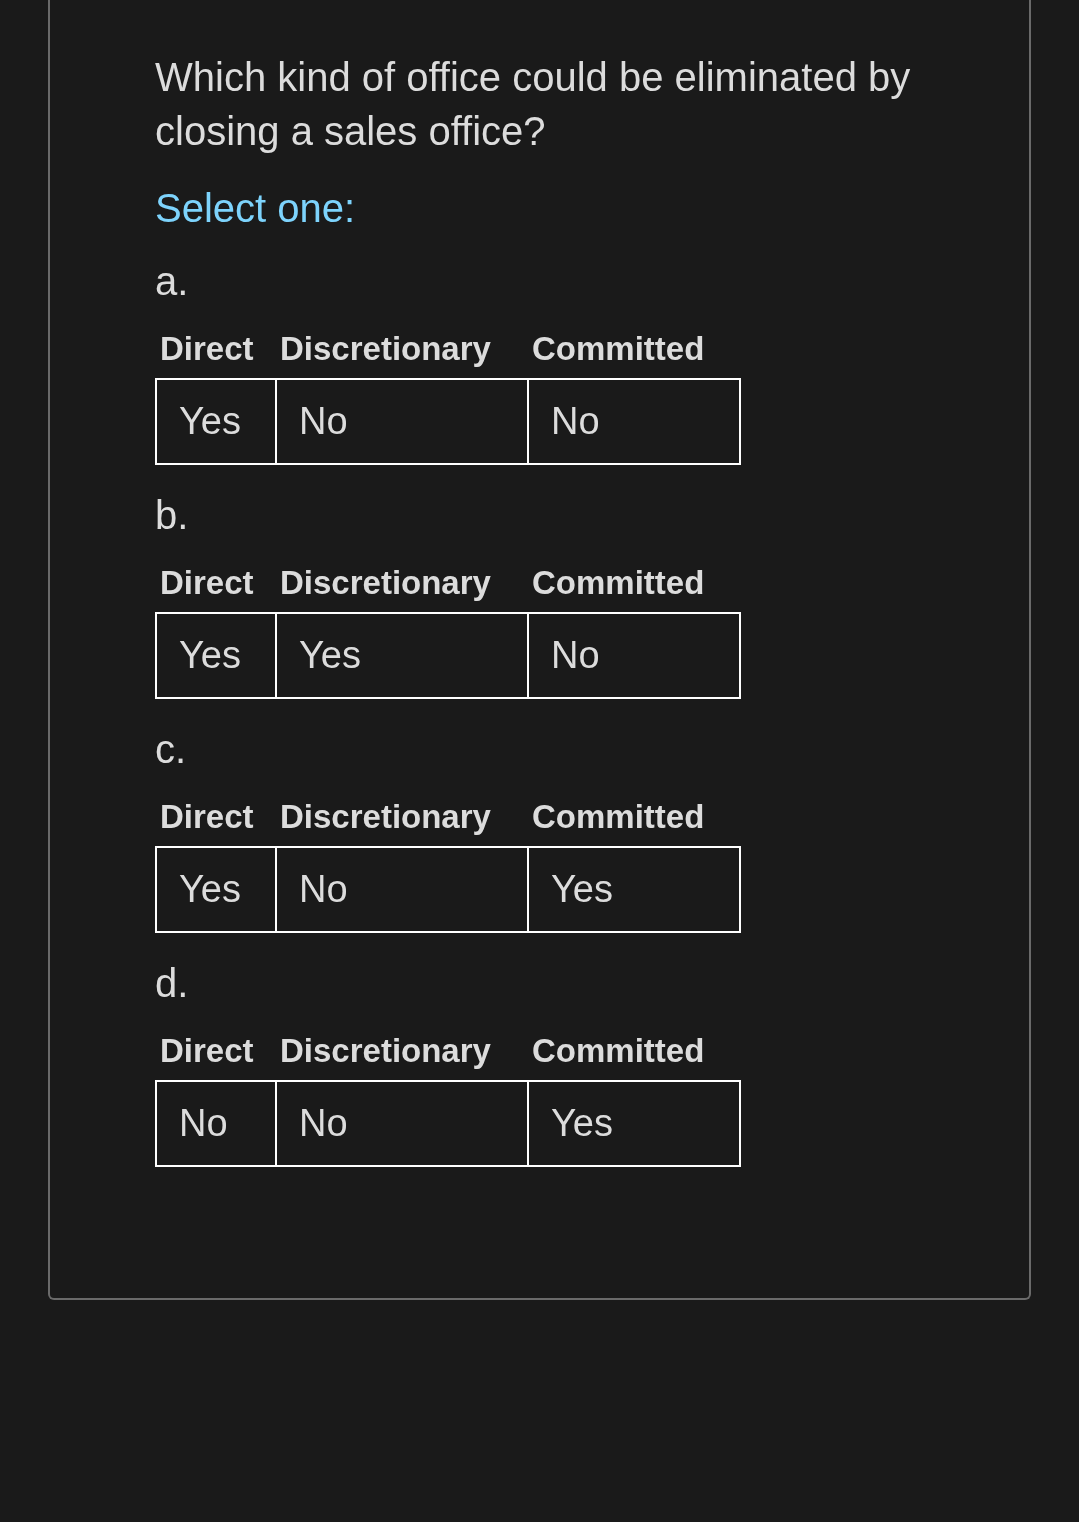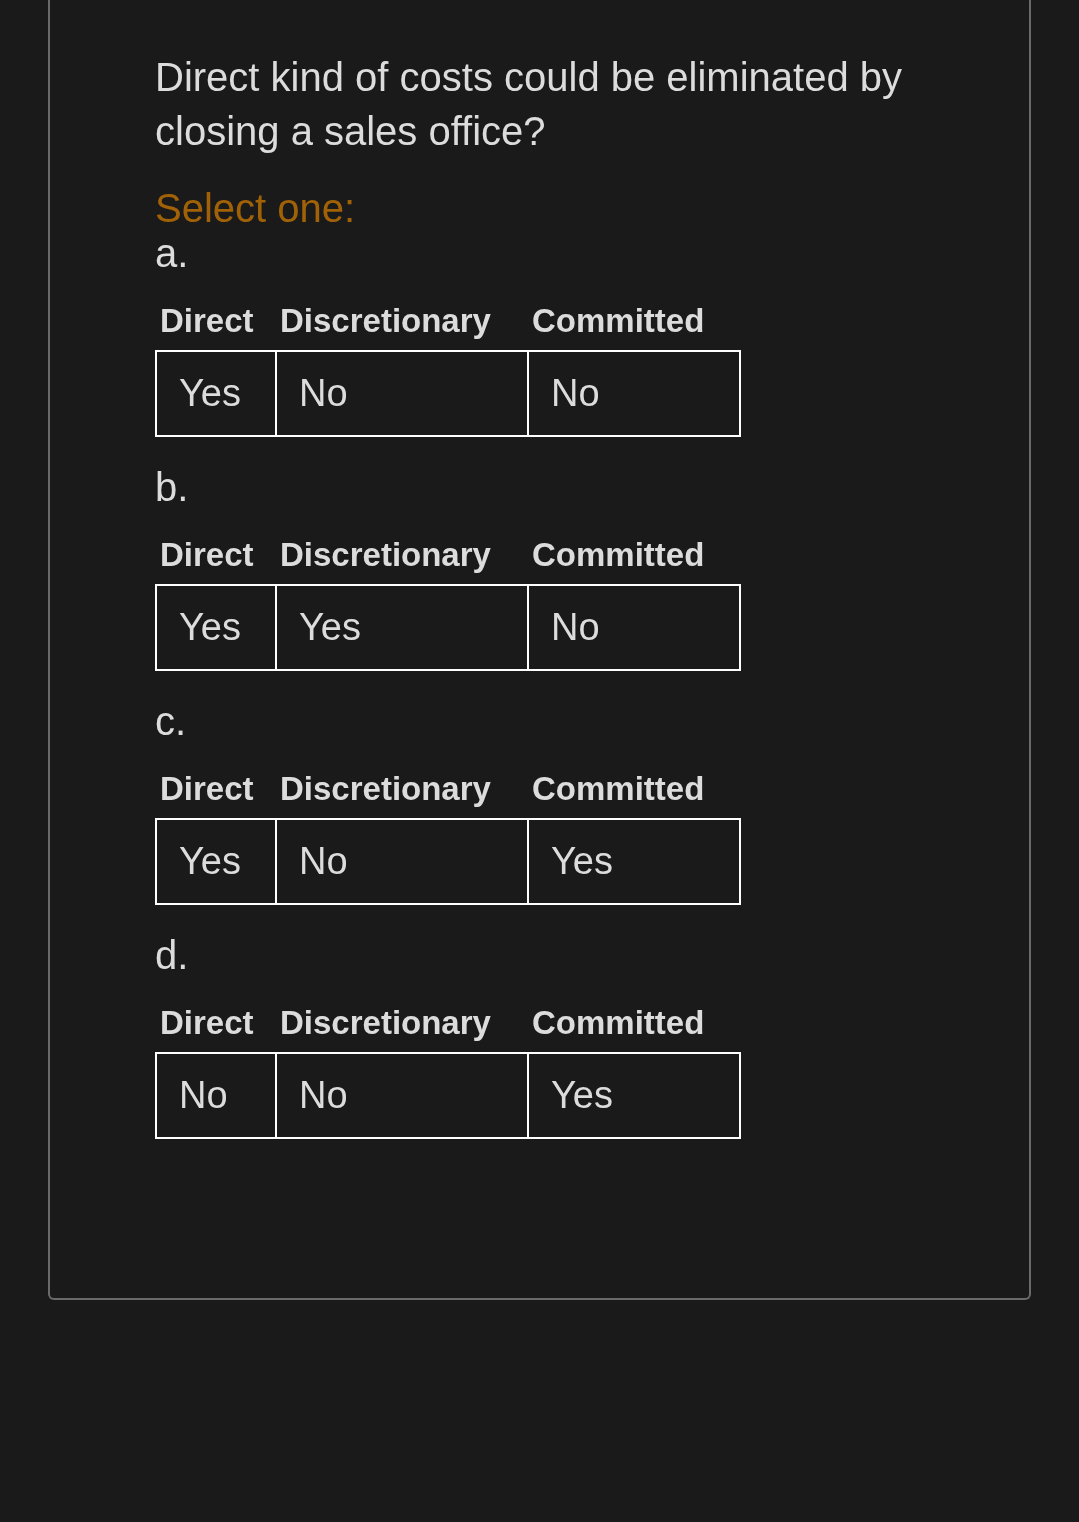--- a/index.html
+++ b/index.html
@@ -21,21 +21,22 @@
     }
     .question-text {
       font-size: 40px;
       line-height: 1.35;
       color: #dcdcdc;
       margin-bottom: 28px;
       font-weight: 400;
     }
     .select-one {
       font-size: 40px;
-      color: #a16207;
+      color: #7dd3fc;
+      margin-bottom: 28px;
       font-weight: 400;
     }
     .option-block {
       margin-bottom: 28px;
     }
     .option-label {
       font-size: 40px;
       color: #dcdcdc;
       margin-bottom: 22px;
       font-weight: 400;
@@ -64,21 +65,21 @@
     }
     table.answer-table col.c1 { width: 120px; }
     table.answer-table col.c2 { width: 252px; }
     table.answer-table col.c3 { width: 212px; }
   </style>
 </head>
 <body>
 
 <div class="outer-frame">
 
-  <p class="question-text">Direct kind of costs could be eliminated by closing a sales office?</p>
+  <p class="question-text">Which kind of office could be eliminated by closing a sales office?</p>
 
   <p class="select-one">Select one:</p>
 
   <div class="option-block">
     <p class="option-label">a.</p>
     <table class="answer-table">
       <colgroup>
           <col class="c1">
           <col class="c2">
           <col class="c3">

